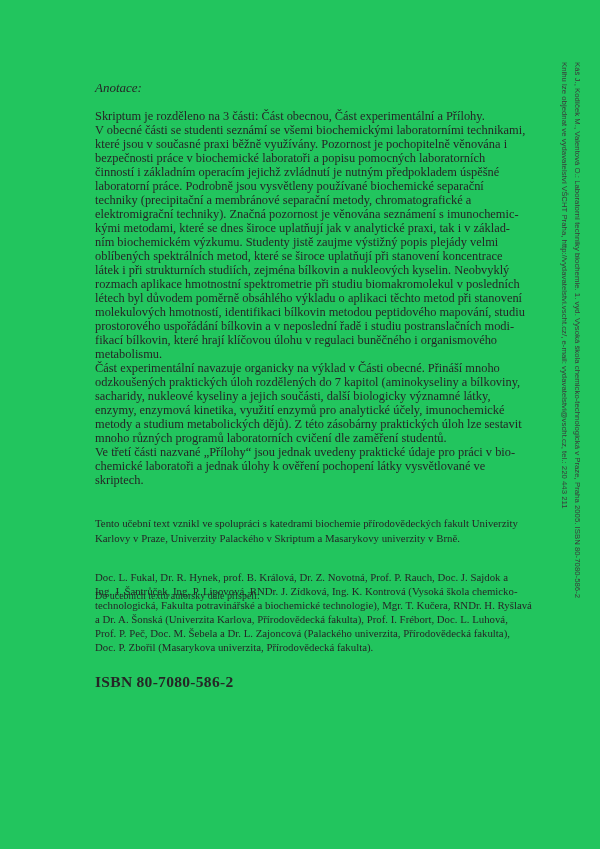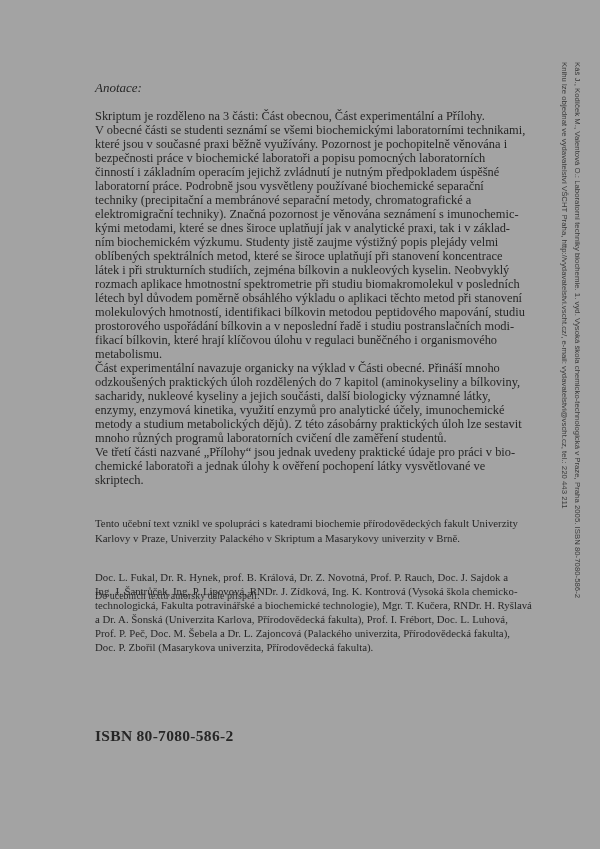--- a/index.html
+++ b/index.html
@@ -57,21 +57,21 @@
   }
   .copyright-line {
     position: absolute;
     left: 95px;
     top: 667px;
     font-size: 13px;
   }
   .isbn-heading {
     position: absolute;
     left: 95px;
-    top: 727px;
+    top: 673px;
     font-size: 15.5px;
     font-weight: bold;
     letter-spacing: 0.3px;
   }
   .margin-note {
     position: absolute;
     left: 558px;
     top: 62px;
     height: 600px;
     writing-mode: vertical-rl;
@@ -81,21 +81,21 @@
     color: #3a3a3a;
   }
   .margin-note .mn-line {
     display: block;
     white-space: nowrap;
   }
 </style>
 </head>
 <body>
 
-<div class="page" style="background: #a3a3a3; color: rgb(38, 38, 38);">
+<div class="page" style="background: #22c55e; color: rgb(38, 38, 38);">
 
   <div class="anotace-label">Anotace:</div>
 
   <div class="annotation-text">Skriptum je rozděleno na 3 části: Část obecnou, Část experimentální a Přílohy.
 V obecné části se studenti seznámí se všemi biochemickými laboratorními technikami,
 které jsou v současné praxi běžně využívány. Pozornost je pochopitelně věnována i
 bezpečnosti práce v biochemické laboratoři a popisu pomocných laboratorních
 činností i základním operacím jejichž zvládnutí je nutným předpokladem úspěšné
 laboratorní práce. Podrobně jsou vysvětleny používané biochemické separační
 techniky (precipitační a membránové separační metody, chromatografické a

